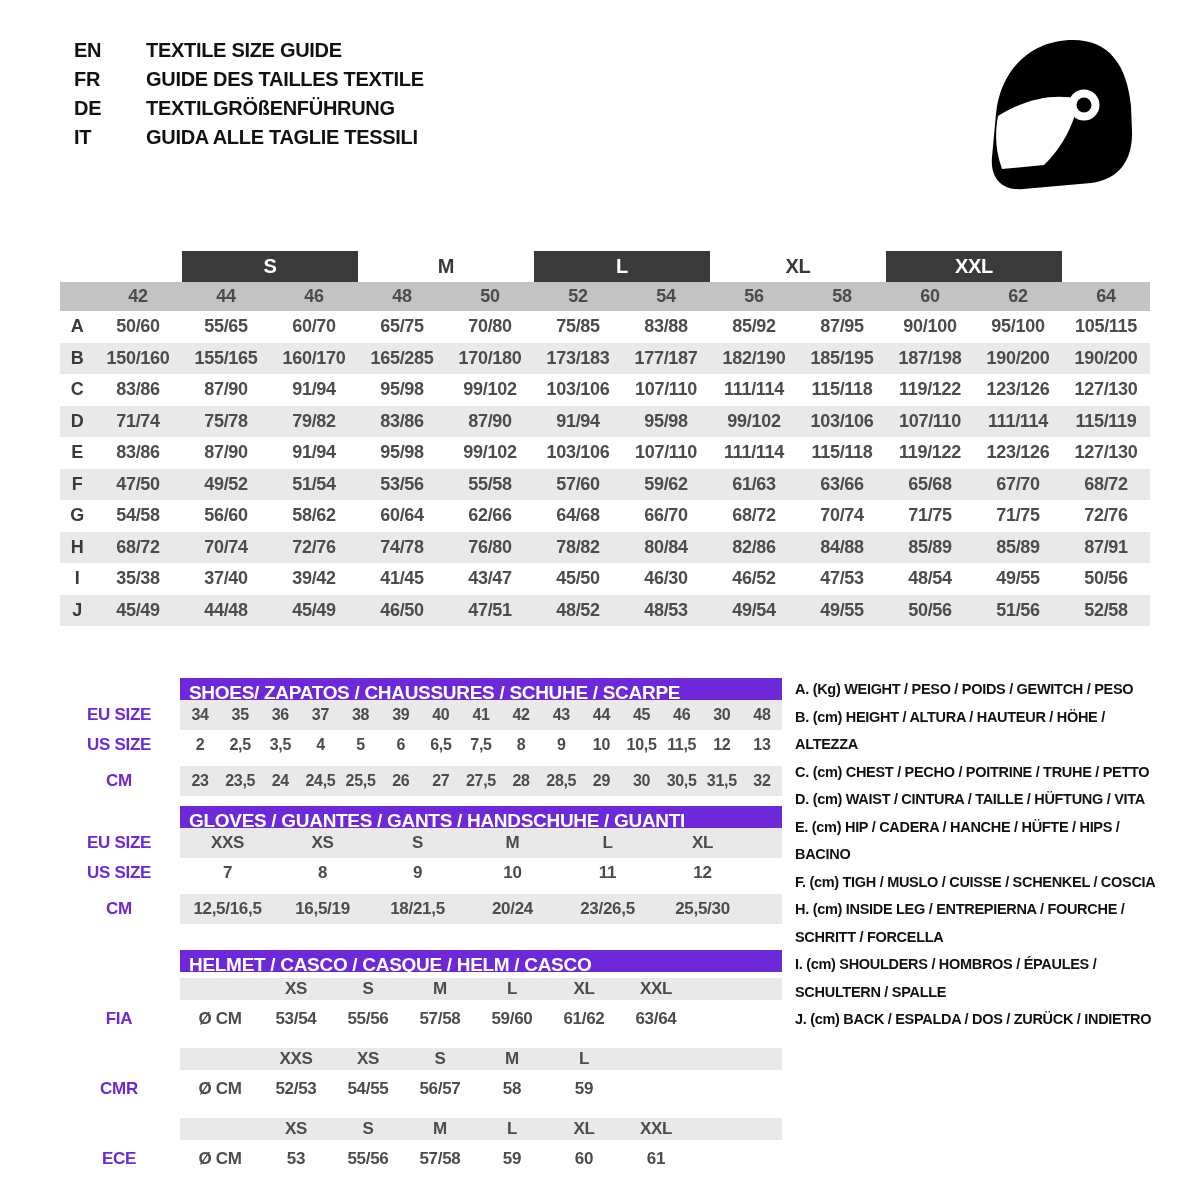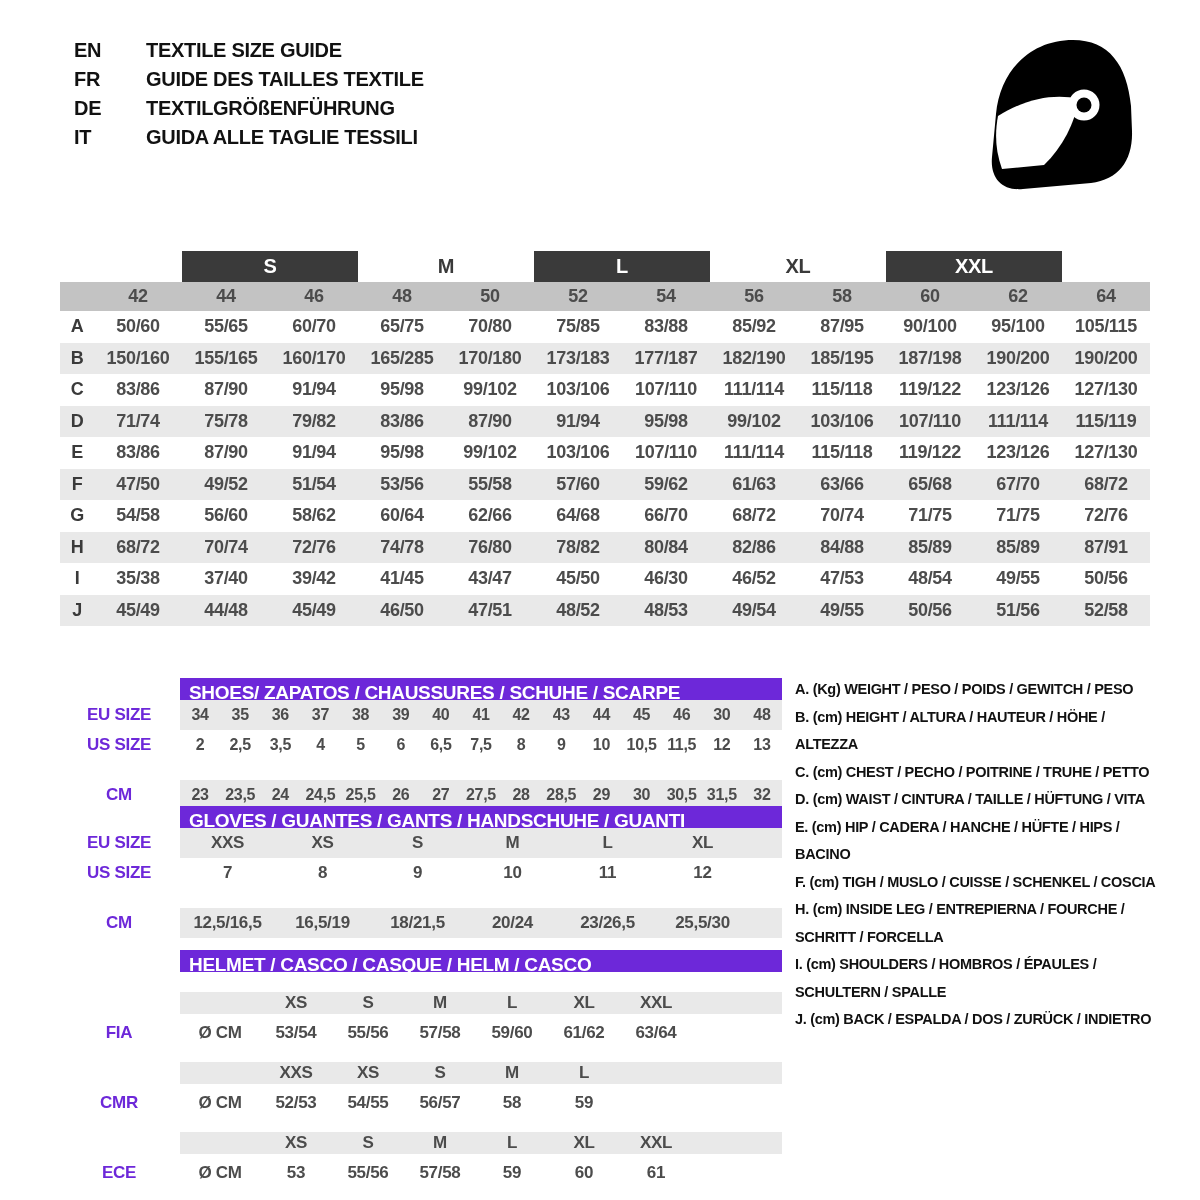--- a/index.html
+++ b/index.html
@@ -29,21 +29,21 @@
   .row-label{color:#3a3a3a;}
 
   
   .section{position:absolute;left:180px;width:602px;}
   .title-bar{height:22px;line-height:29px;background:#6d28d9;color:#fff;font-size:19px;padding-left:9px;box-sizing:border-box;}
   .srow{position:relative;text-align:center;color:#4c4c4c;}
   .srow.shaded{background:#e9e9e9;}
   .side-label{position:absolute;left:-117px;width:112px;text-align:center;color:#6d28d9;font-size:17px;}
   .grid-shoes{display:grid;grid-template-columns:repeat(15,1fr);height:30px;line-height:30px;font-size:16px;}
   .grid-gloves{display:grid;grid-template-columns:repeat(6,95px) 1fr;height:30px;line-height:30px;font-size:17px;}
-  .gap-top{margin-top:20px;}
+  .gap-top{margin-top:6px;}
   .grid-helmet{display:grid;grid-template-columns:80px repeat(6,72px) 1fr;font-size:17px;}
   .hband{height:22px;line-height:22px;}
   .hvals{height:48px;line-height:38px;background:#fff;}
 
   
   .legend{position:absolute;left:795px;top:676px;width:372px;font-size:14.5px;line-height:27.5px;color:#111;}
 </style>
 </head>
 <body>
 

